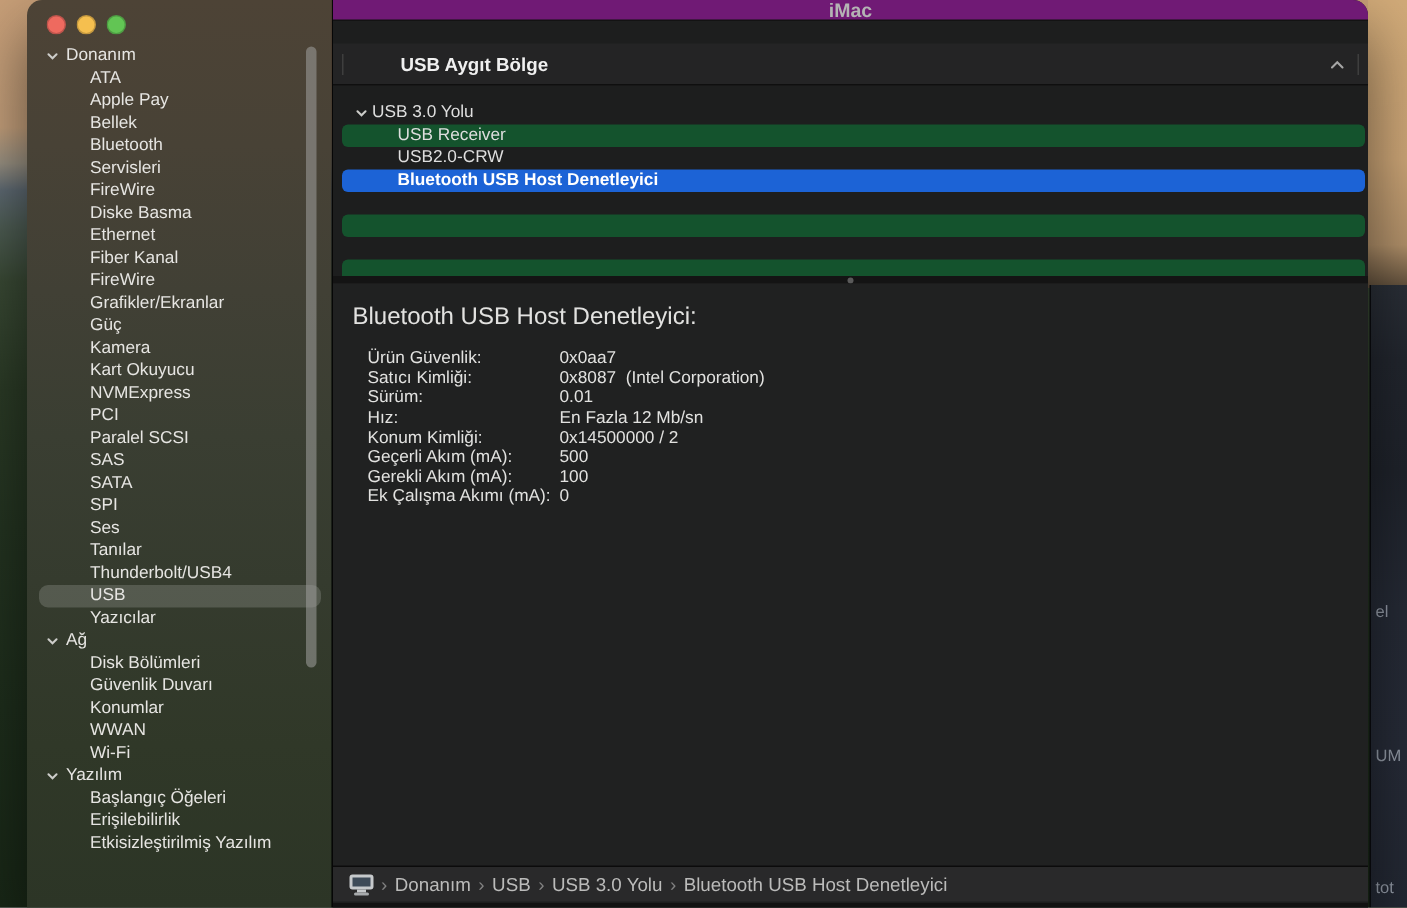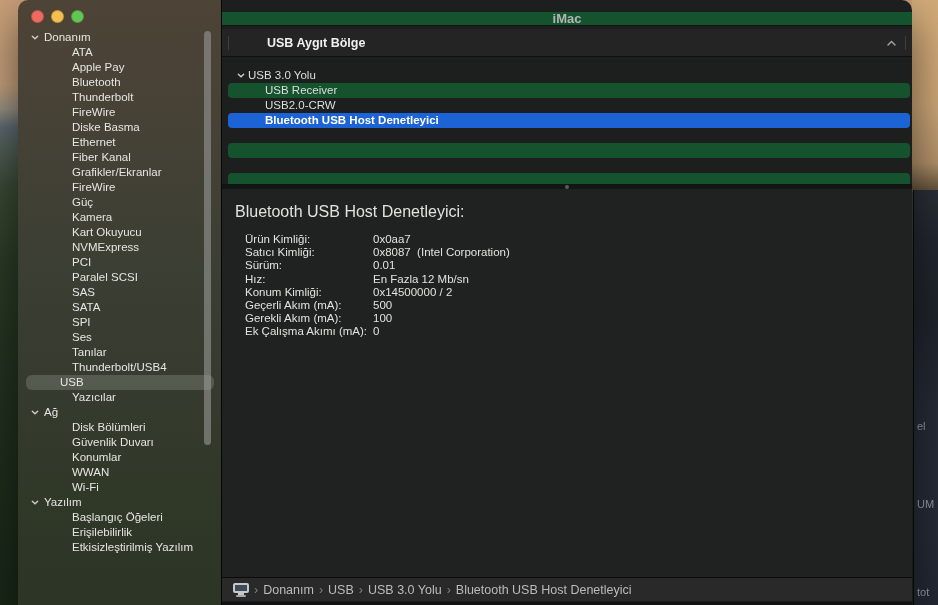--- a/index.html
+++ b/index.html
@@ -29,29 +29,29 @@
   .sidebar{position:absolute;left:0;top:0;width:204px;height:100%;
     background:linear-gradient(180deg,#4d4336 0%,#484236 16%,#414035 32%,#3a3e32 48%,#353b2e 64%,#303828 82%,#2c3526 100%);
     border-right:1px solid #060606;}
   .traffic{position:absolute;top:10px;left:13px;display:flex;gap:7px;}
   .traffic span{width:13px;height:13px;border-radius:50%;display:block;border:0.5px solid rgba(0,0,0,.2);}
   .sidebar-list{position:absolute;top:30px;left:0;right:0;bottom:0;overflow:hidden;
     font-size:11.5px;color:#e6e5e2;}
   .srow{height:15px;line-height:15px;display:flex;align-items:center;white-space:nowrap;}
   .srow.group{padding-left:12px;}
   .srow.group .chev{width:10px;margin-right:4px;display:inline-flex;align-items:center;}
-  .srow.item{padding-left:54px;}
+  .srow.item{padding-left:42px;}
   .srow.item.selected{background:rgba(255,255,255,0.16);border-radius:6px;
     margin:0 7px 0 8px;padding-left:34px;}
   .side-scrollbar{position:absolute;left:186px;top:31px;width:7px;height:414px;
     border-radius:4px;background:rgba(160,160,158,.55);}
 
   
   .content{position:absolute;left:204px;top:0;width:690px;height:100%;background:#1d1e1e;}
-  .titlebar{position:absolute;left:0;top:12px;width:100%;height:14px;background:#14532d;
+  .titlebar{position:absolute;left:0;top:0;width:100%;height:14px;background:#701a75;
     border-bottom:1px solid #131313;display:flex;align-items:center;justify-content:center;}
   .titlebar .wtitle{font-size:13px;font-weight:bold;color:#b4b4b4;}
 
   .sec-header{position:absolute;left:0;top:29px;width:100%;height:28px;background:#242425;
     border-bottom:1px solid #0f0f0f;display:flex;align-items:center;}
   .sec-header .stitle{margin-left:45px;font-size:12.5px;font-weight:bold;color:#f0f0f0;}
   .sec-header .tick{position:absolute;top:7px;width:1px;height:14px;background:#3e3e3e;}
   .sec-header .tick.l{left:6px;} .sec-header .tick.r{right:6px;}
   .collapse-btn{position:absolute;right:14px;top:7px;width:14px;height:14px;
     display:flex;align-items:center;justify-content:center;cursor:default;}
@@ -91,21 +91,21 @@
   .display-icon:after{content:'';position:absolute;left:3px;top:12px;width:10px;height:2px;
     border-radius:1px;background:#a7aaac;}
 
   .chev svg,.tchev svg,.collapse-btn svg{display:block;}
 </style>
 </head>
 <body>
 
 <div class="right-desktop"></div>
 <div class="bg-window">
-    <span class="frag" style="top: 212px; margin-top: 18px;">el</span>
+    <span class="frag" style="top: 212px;">el</span>
     <span class="frag" style="top: 308px;">UM</span>
     <span class="frag" style="top: 396px;">tot</span>
   </div>
 
 <div class="window">
 
   <div class="sidebar">
     <div class="traffic">
       <span style="background: rgb(238, 106, 95);"></span>
       <span style="background: rgb(245, 191, 79);"></span>
@@ -120,42 +120,45 @@
           </span>
           <span class="lbl">Donanım</span>
         </div>
         <div class="srow item">
           <span class="lbl">ATA</span>
         </div>
         <div class="srow item">
           <span class="lbl">Apple Pay</span>
         </div>
         <div class="srow item">
+          <span class="lbl">Bellek</span>
+        </div>
+        <div class="srow item">
           <span class="lbl">Bluetooth</span>
         </div>
         <div class="srow item">
-          <span class="lbl">Thunderbolt</span>
+          <span class="lbl">Servisleri</span>
         </div>
         <div class="srow item">
           <span class="lbl">FireWire</span>
         </div>
         <div class="srow item">
           <span class="lbl">Diske Basma</span>
         </div>
         <div class="srow item">
           <span class="lbl">Ethernet</span>
         </div>
         <div class="srow item">
           <span class="lbl">Fiber Kanal</span>
         </div>
         <div class="srow item">
+          <span class="lbl">FireWire</span>
+        </div>
+        <div class="srow item">
           <span class="lbl">Grafikler/Ekranlar</span>
-        </div>
-        <div class="srow item">
-          <span class="lbl">FireWire</span>
         </div>
         <div class="srow item">
           <span class="lbl">Güç</span>
         </div>
         <div class="srow item">
           <span class="lbl">Kamera</span>
         </div>
         <div class="srow item">
           <span class="lbl">Kart Okuyucu</span>
         </div>
@@ -277,21 +280,21 @@
         <div class="trow stripe"></div>
       </div>
 
     <div class="splitter">
       <span class="dot"></span>
     </div>
 
     <div class="details">
       <div class="dtitle">Bluetooth USB Host Denetleyici:</div>
       <div class="dgrid">
-          <div class="dlabel">Ürün Kimliği:</div>
+          <div class="dlabel">Ürün Güvenlik:</div>
           <div class="dvalue">0x0aa7</div>
           <div class="dlabel">Satıcı Kimliği:</div>
           <div class="dvalue">0x8087  (Intel Corporation)</div>
           <div class="dlabel">Sürüm:</div>
           <div class="dvalue">0.01</div>
           <div class="dlabel">Hız:</div>
           <div class="dvalue">En Fazla 12 Mb/sn</div>
           <div class="dlabel">Konum Kimliği:</div>
           <div class="dvalue">0x14500000 / 2</div>
           <div class="dlabel">Geçerli Akım (mA):</div>

